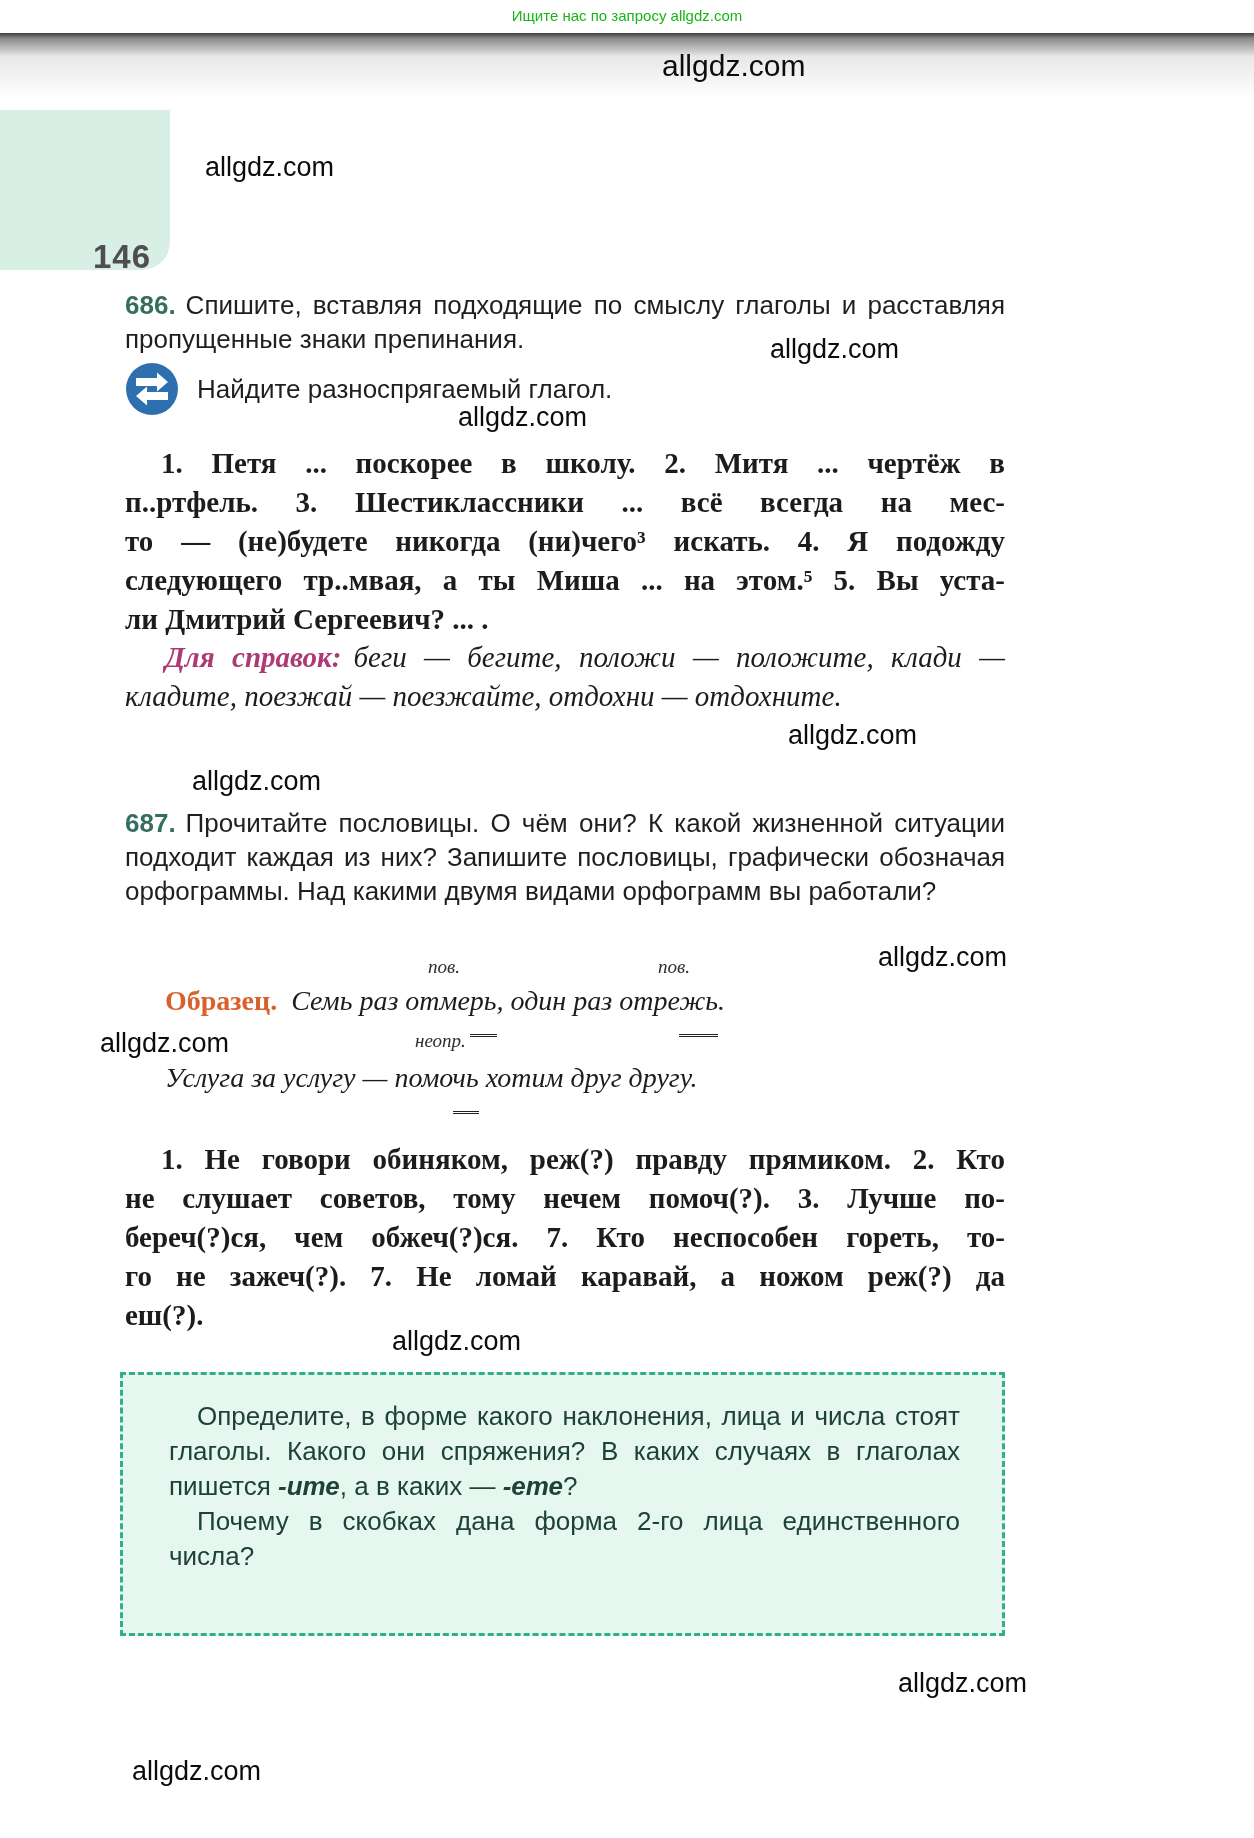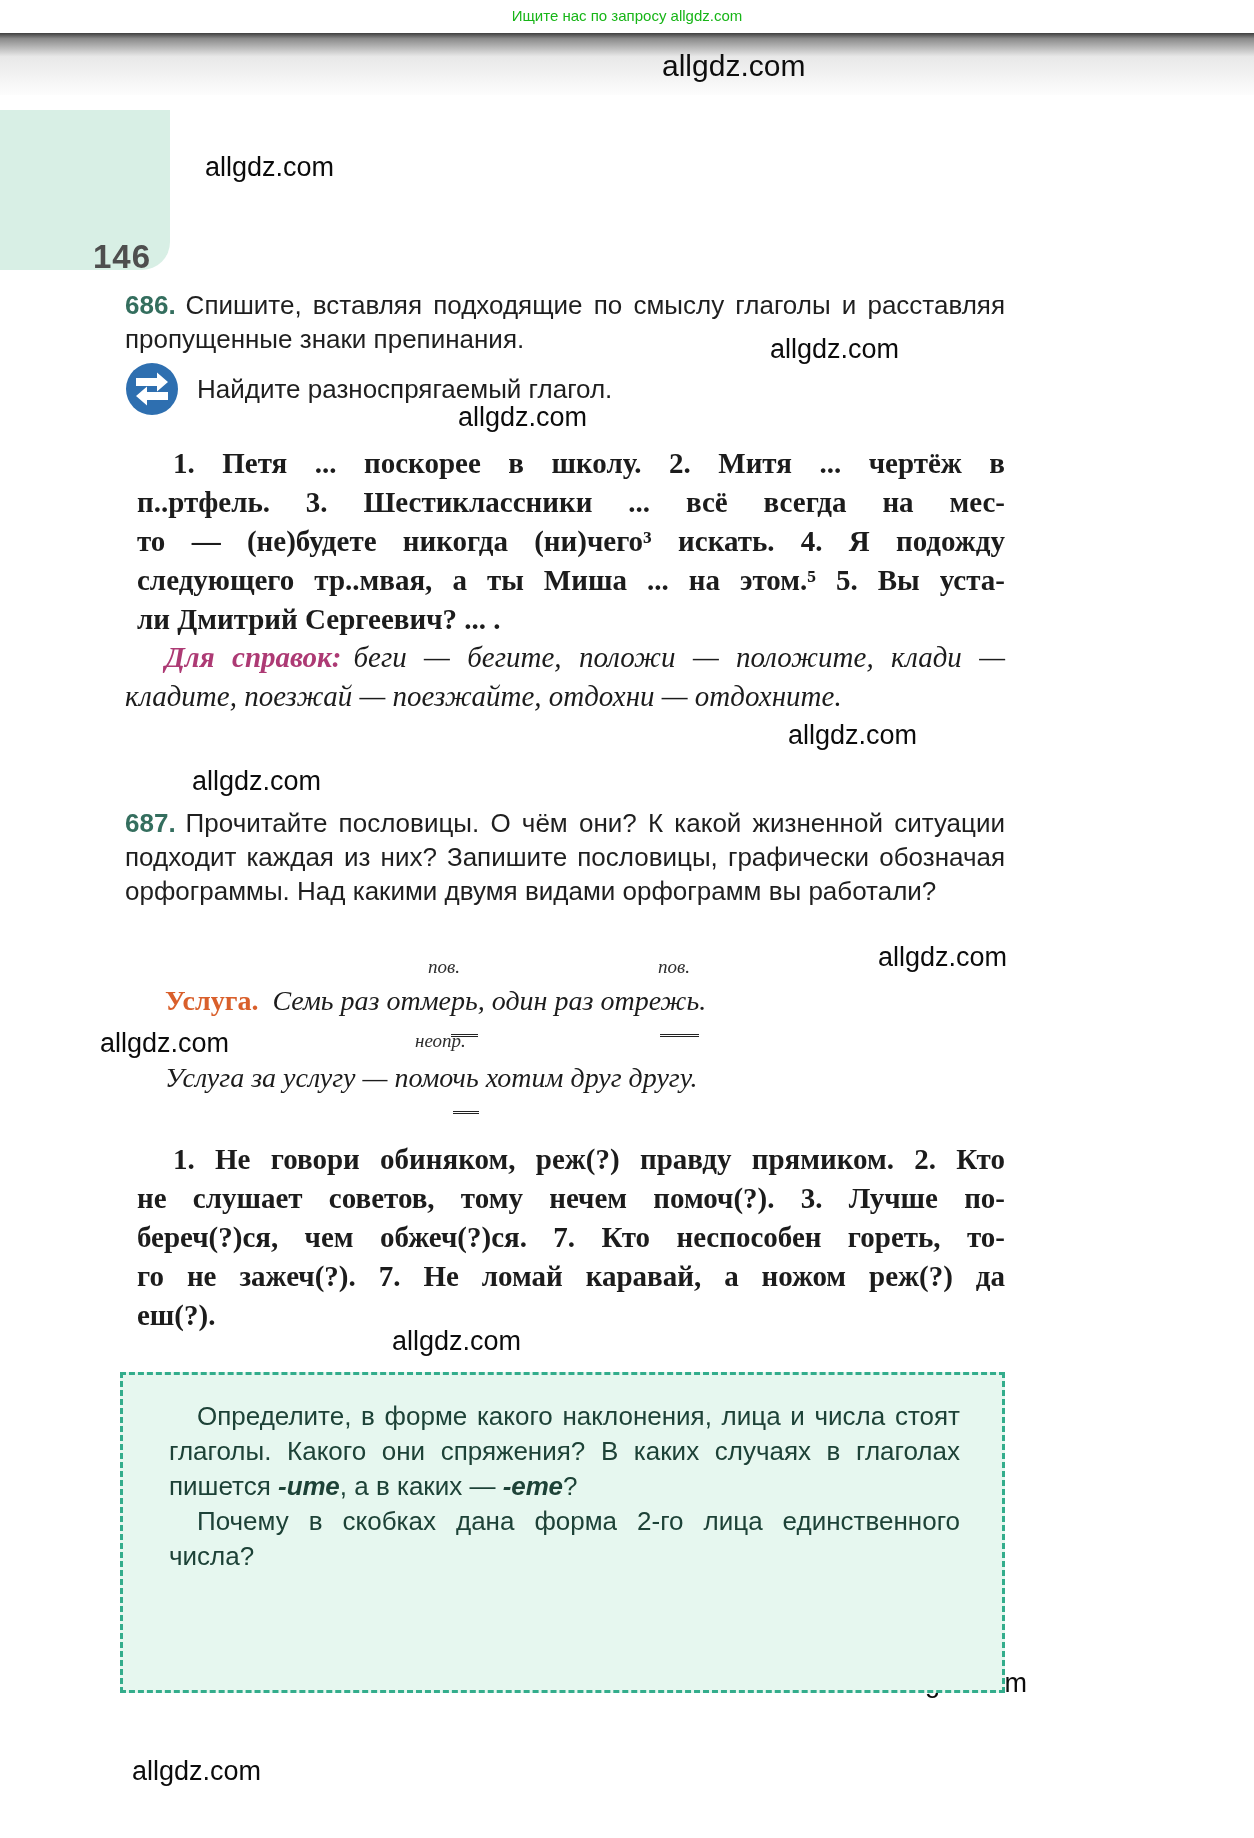--- a/index.html
+++ b/index.html
@@ -48,21 +48,21 @@
   .icon-row {
     position:absolute; left:125px; top:362px;
     display:flex; align-items:center; gap:18px;
   }
   .task-icon { width:54px; height:54px; flex:0 0 auto; }
   .task-icon svg { width:54px; height:54px; display:block; }
   .serif-bold {
     font-family:"Liberation Serif", serif; font-weight:bold;
     font-size:29px; line-height:39px; color:#1c1c1c;
   }
-  .book-line { text-align:justify; text-align-last:justify;margin-left:12px; }
+  .book-line { text-align:justify; text-align-last:justify; }
   .book-line:first-child { text-indent:36px; }
   .book-line:last-child { text-align-last:left; }
   .serif-italic {
     font-family:"Liberation Serif", serif; font-style:italic;
     font-size:29px; line-height:39px; color:#1c1c1c;
     text-align:justify; text-indent:40px;
   }
   .help-label { font-weight:bold; color:#ad3a74; margin-right:12px; }
   .annot {
     position:absolute;
@@ -71,21 +71,21 @@
   .sample-line {
     position:absolute;
     font:italic 28px "Liberation Serif", serif; color:#1c1c1c;
     white-space:nowrap;
   }
   .sample-label {
     font-style:normal; font-weight:bold; color:#d95f2b; margin-right:14px;
   }
   .u { border-bottom:3px double #222; padding-bottom:18px; }
   .task-box {
-    position:absolute; left:120px; top:1372px; width:885px; height:321px;
+    position:absolute; left:120px; top:1372px; width:885px; height:264px;
     background:#e6f7ef; border:3px dashed #33ad8c;
     padding:24px 42px 0 46px;
   }
   .box-p {
     font-family:"Liberation Sans", sans-serif;
     font-size:26px; line-height:35px; color:#1d4237;
     text-align:justify; text-indent:28px;
   }
   .bi { font-weight:bold; font-style:italic; }
   .footer {
@@ -147,21 +147,21 @@
 </div>
 
 <div class="para sans" style="top:806px">
   <span class="ex-num">687.</span><span>Прочитайте пословицы. О чём они? К какой жизненной ситуации подходит каждая из них? Запишите пословицы, графически обозначая орфограммы. Над какими двумя видами орфограмм вы работали?</span>
 </div>
 
 <span class="annot" style="left:428px;top:956px">пов.</span>
 <span class="annot" style="left:658px;top:956px">пов.</span>
 
 <div class="sample-line" style="left:165px;top:985px">
-  <span class="sample-label">Услуга.</span><span>Семь раз отме</span><span class="u">рь</span><span>, один раз отре</span><span class="u">жь</span><span>.</span>
+  <span class="sample-label">Образец.</span><span>Семь раз отме</span><span class="u">рь</span><span>, один раз отре</span><span class="u">жь</span><span>.</span>
 </div>
 
 <span class="annot" style="left:415px;top:1030px">неопр.</span>
 
 <div class="sample-line" style="left:165px;top:1062px">
   <span>Услуга за услугу — помо</span><span class="u">чь</span><span> хотим друг другу.</span>
 </div>
 
 <div class="para serif-bold" style="top:1140px">
 

